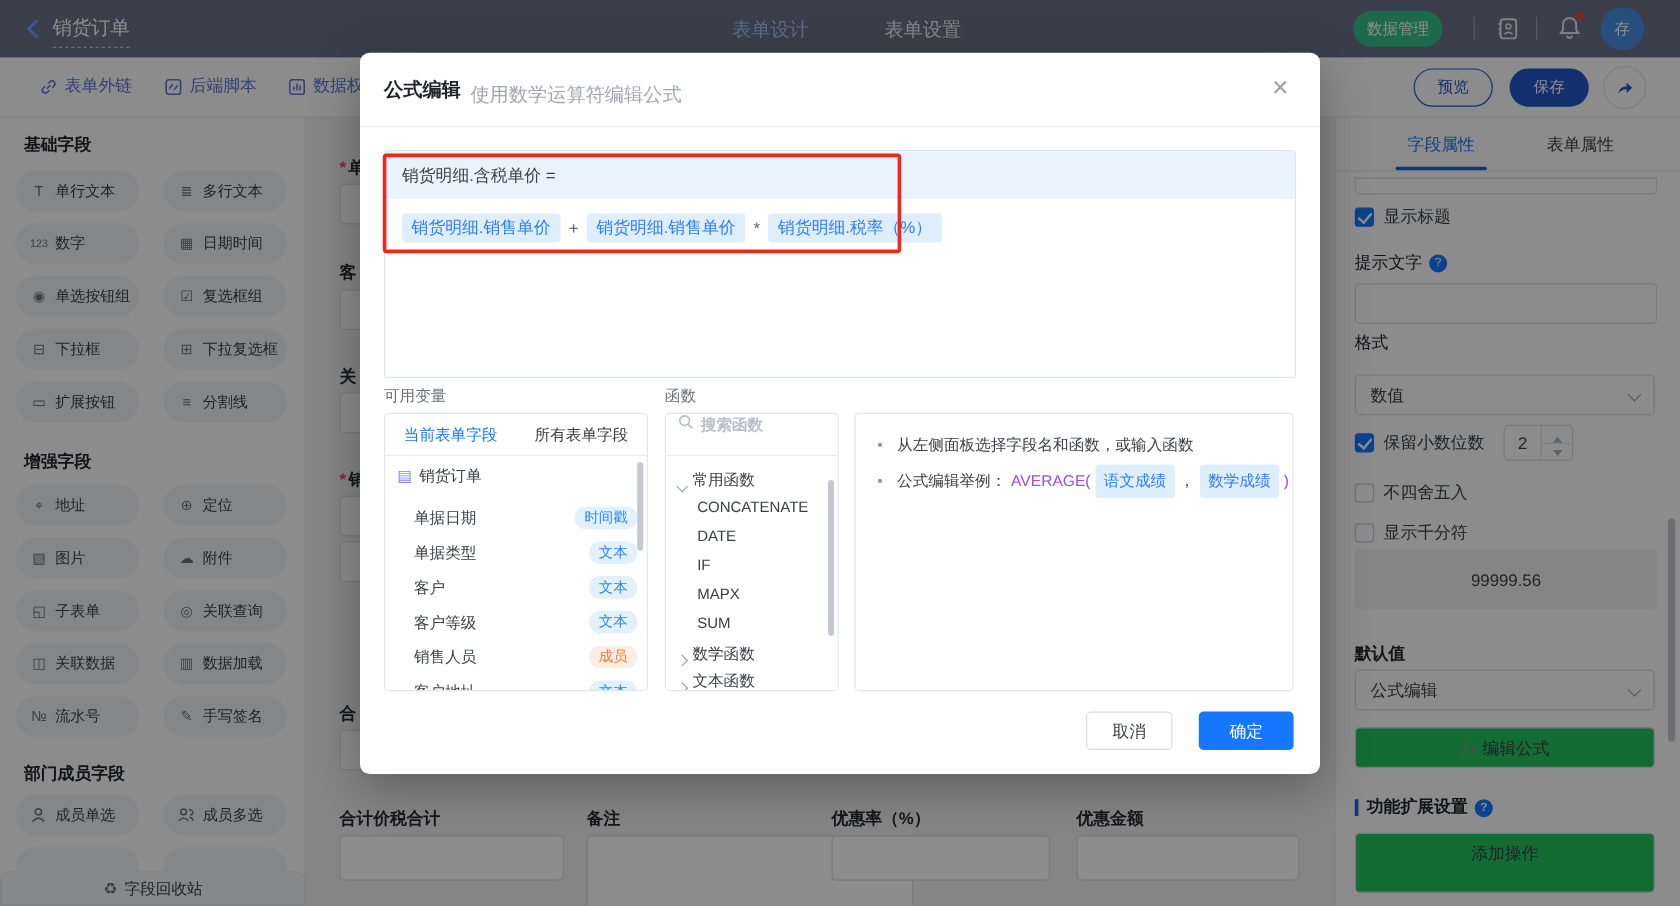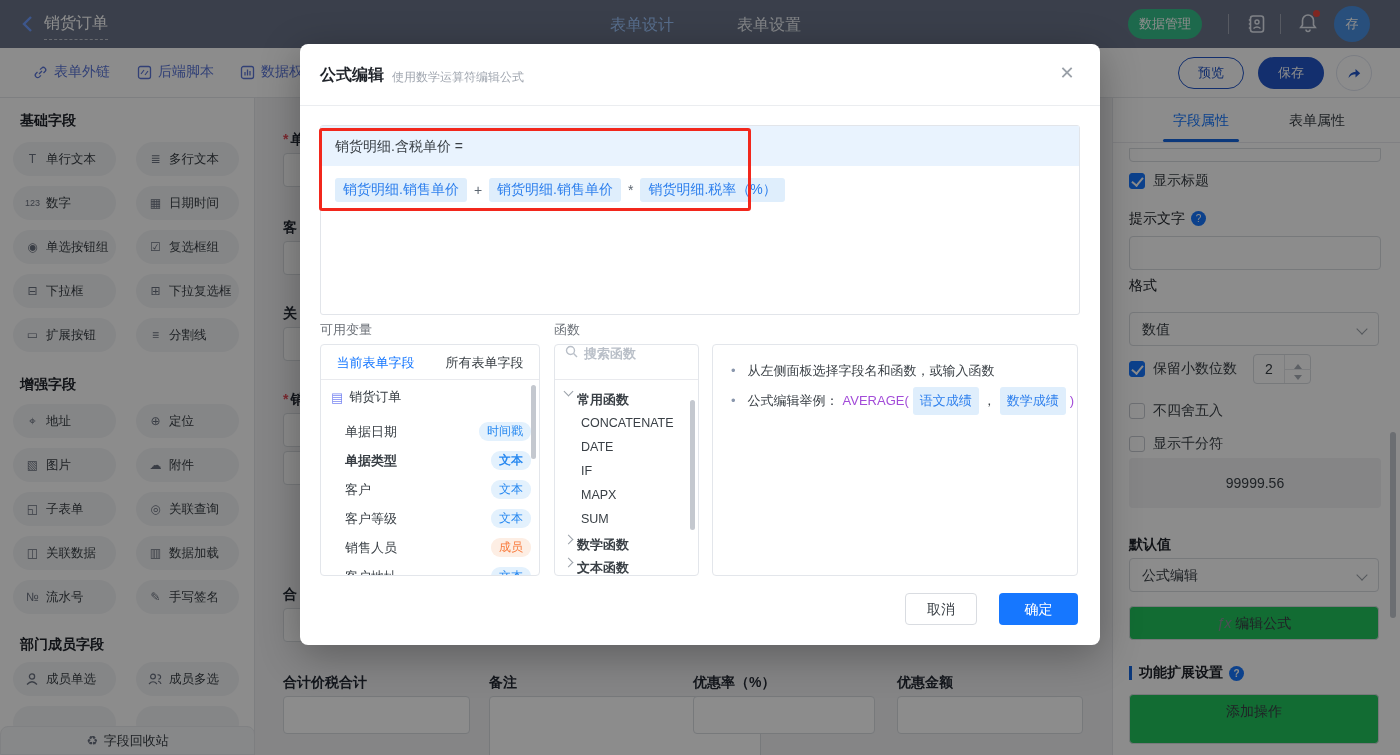--- a/index.html
+++ b/index.html
@@ -67,21 +67,21 @@
   .rsb-btn { position:absolute; border:1px solid #d9dce1; border-radius:4px; background:#22c55e; text-align:center; font-size:14px; color:#3a4046; cursor:pointer; }
   .fx::before { content:"ƒx "; font-style:italic; color:#8a9099; }
   .ext-hd { position:absolute; display:flex; align-items:center; font-weight:bold; font-size:14px; color:#20242b; }
   .ext-hd::before { content:""; width:3px; height:14px; background:#1566e0; margin-right:7px; }
   .vscroll { position:absolute; width:6px; border-radius:3px; background:#c4c8cf; }
 
   
   .overlay { position:absolute; left:0; top:0; width:1400px; height:755px; background:rgba(0,0,0,.45); z-index:40; }
   .modal { position:absolute; left:300px; top:44px; width:800px; height:601px; background:#fff; border-radius:8px; box-shadow:0 10px 40px rgba(0,0,0,.3); z-index:50; }
   .m-title { position:absolute; left:20px; top:21px; font-size:16px; font-weight:bold; color:#1f2329; }
-  .m-sub { position:absolute; left:92px; top:25px; font-size:12px; color:#a1a7b0; }
+  .m-sub { position:absolute; left:92px; top:25px; font-size:16px; color:#a1a7b0; }
   .m-close { position:absolute; right:22px; top:18px; width:22px; height:22px; font-size:18px; color:#9aa0a8; text-align:center; line-height:22px; cursor:pointer; }
   .m-close::before { content:"✕"; }
   .m-divider { position:absolute; left:0; top:61px; width:800px; height:1px; background:#ebedf0; }
 
   .editor { position:absolute; left:20px; top:81px; width:760px; height:190px; border:1px solid #e2e5ea; border-radius:3px; background:#fff; cursor:text; }
   .editor-head { position:absolute; left:0; top:0; width:758px; height:40px; background:#e9f3fe; font-size:14px; color:#3a4046; line-height:40px; padding-left:14px; }
   .tokens { position:absolute; left:14px; top:52px; display:flex; align-items:center; gap:7px; }
   .chip { background:#dfeefc; color:#2f80ed; font-size:14px; padding:3px 8px; border-radius:3px; white-space:nowrap; }
   .op { color:#5c6570; font-size:14px; }
   .red-annot { position:absolute; left:19px; top:84px; width:432px; height:83px; border:3px solid #f2271c; border-radius:3px; z-index:60; pointer-events:none; }
@@ -93,21 +93,21 @@
   .var-tab.active { color:#1677ff; }
   .tree-root { position:absolute; left:10px; top:43px; display:flex; align-items:center; gap:6px; font-size:13px; color:#3a4046; cursor:pointer; }
   .doc-ic { color:#7b89f2; font-size:13px; }
   .tree-row { position:absolute; left:24px; width:186px; height:29px; display:flex; align-items:center; justify-content:space-between; font-size:13px; color:#3a4046; cursor:pointer; }
   .badge { font-size:12px; padding:1px 8px; border-radius:9px; min-width:20px; min-height:16px; }
   .badge.blue { color:#2788f0; background:#e3f1fd; }
   .badge.orange { color:#f97b3d; background:#fdeee4; }
 
   .search-row { position:absolute; left:0; top:0; width:100%; height:35px; border-bottom:1px solid #e9eaee; display:flex; align-items:flex-start; gap:6px; padding-left:10px; cursor:text;font-weight:bold; }
   .search-ph { font-size:13px; color:#b9bfc8; }
-  .fn-group { position:absolute; left:10px; display:flex; align-items:flex-start; gap:5px; font-size:13px; color:#3a4046; cursor:pointer;font-weight:bold; }
+  .fn-group { position:absolute; left:10px; display:flex; align-items:flex-end; gap:5px; font-size:13px; color:#3a4046; cursor:pointer; }
   .caret { width:7px; height:7px; border-right:1.5px solid #9aa0a8; border-bottom:1.5px solid #9aa0a8; display:inline-block; }
   .caret.open { transform:rotate(45deg); margin-top:-3px; }
   .caret.closed { transform:rotate(-45deg); }
   .fn-item { position:absolute; left:26px; font-size:12.5px; color:#3a4046; cursor:pointer; }
 
   .help-line { position:absolute; left:18px; font-size:13px; color:#3a4046; display:flex; align-items:center; flex-wrap:wrap; gap:4px; line-height:24px; }
   .help-line::before { content:"•"; color:#8a97ad; margin-right:8px; }
   .purple { color:#a24bd8; }
   .chip.sm { font-size:13px; padding:2px 7px; }
 
@@ -413,21 +413,21 @@
       <span class="var-tab">所有表单字段</span>
     </div>
     <div class="tree-root">
       <span class="doc-ic">▤</span>
       <span>销货订单</span>
     </div>
     <div class="tree-row" style="top:72px;">
         <span>单据日期</span>
         <span class="badge blue">时间戳</span>
       </div>
-    <div class="tree-row" style="top:101px;font-weight:bold;">
+    <div class="tree-row" style="top:101px;">
         <span>单据类型</span>
         <span class="badge blue">文本</span>
       </div>
     <div class="tree-row" style="top:130px;">
         <span>客户</span>
         <span class="badge blue">文本</span>
       </div>
     <div class="tree-row" style="top:159px;">
         <span>客户等级</span>
         <span class="badge blue">文本</span>

